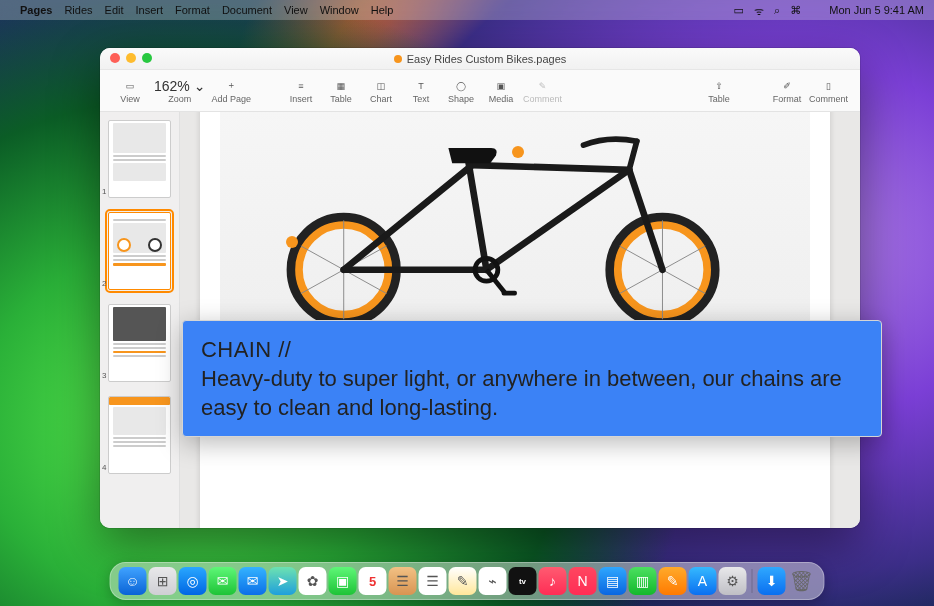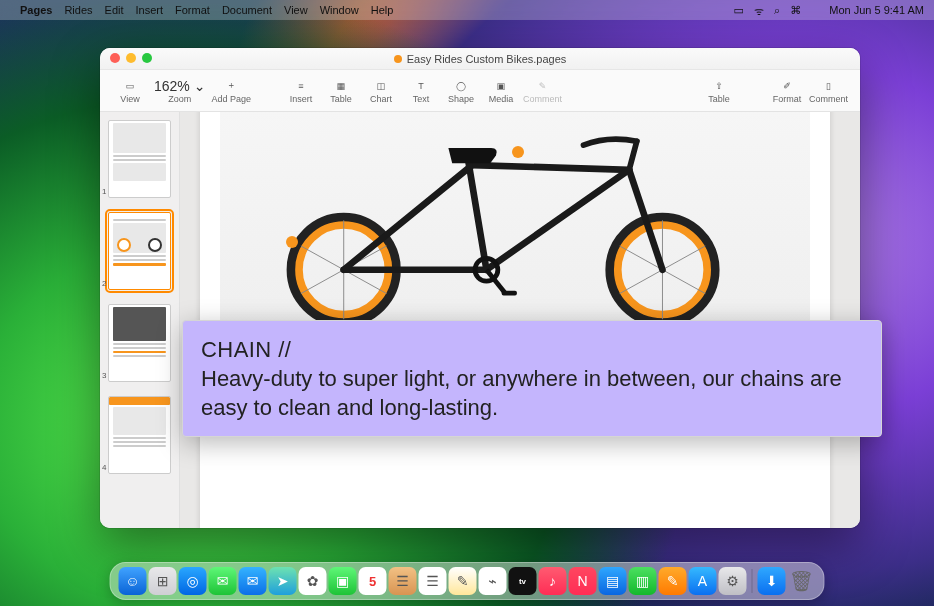--- a/index.html
+++ b/index.html
@@ -73,21 +73,21 @@
   .bike-svg{position:absolute;inset:0;}
   .dot{position:absolute;width:12px;height:12px;border-radius:50%;background:#f7951d;}
   .cols{position:absolute;top:260px;left:28px;right:28px;display:flex;gap:50px;}
   .col{flex:1;font-size:10px;color:#333;}
   .col h4{font-size:10px;letter-spacing:.05em;margin-bottom:6px;font-weight:700;}
   .col h4 .slashes{color:#f7951d;font-weight:700;}
   .col p{font-family:"Courier New",monospace;font-size:9.5px;line-height:1.45;color:#555;}
   
   .hover-overlay{
     position:absolute; top:320px; left:182px; width:700px;
-    background:#c4b5fd; border:1px solid #d5d5d5; border-radius:4px;
+    background:#3b82f6; border:1px solid #d5d5d5; border-radius:4px;
     padding:14px 18px; box-shadow:0 6px 26px rgba(0,0,0,.28);
     font-size:22px; line-height:1.32; color:#222;
   }
   .hover-overlay .hdr{font-weight:400;letter-spacing:.02em;}
   
   .dock{
     position:absolute; bottom:6px; left:50%; transform:translateX(-50%);
     background:rgba(240,240,240,.45); backdrop-filter:blur(10px);
     border:1px solid rgba(255,255,255,.3);
     border-radius:16px; padding:4px 8px; display:flex; gap:2px;

